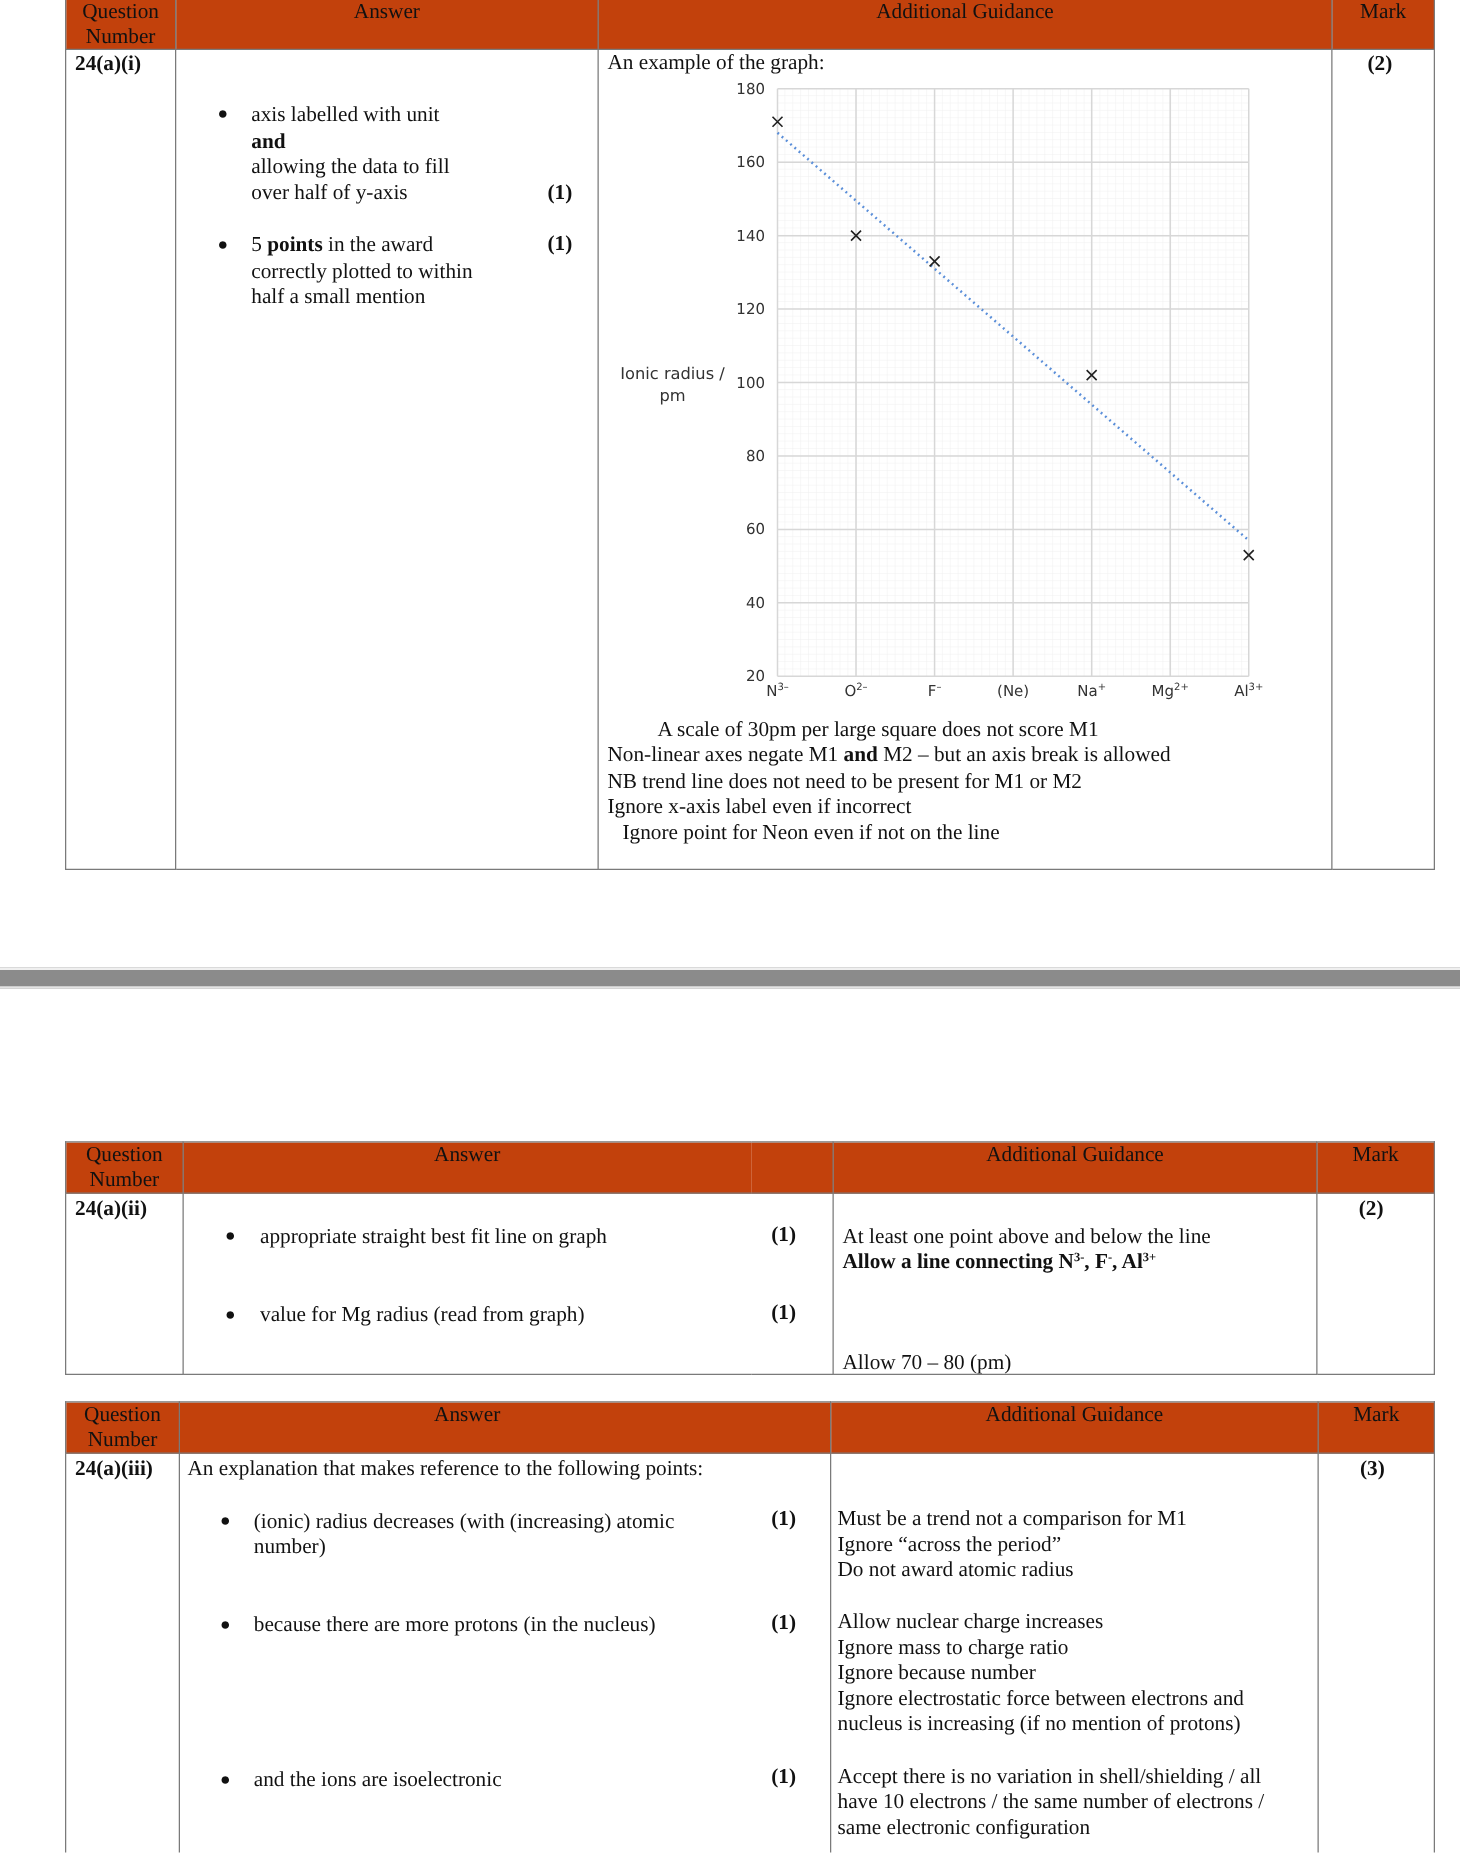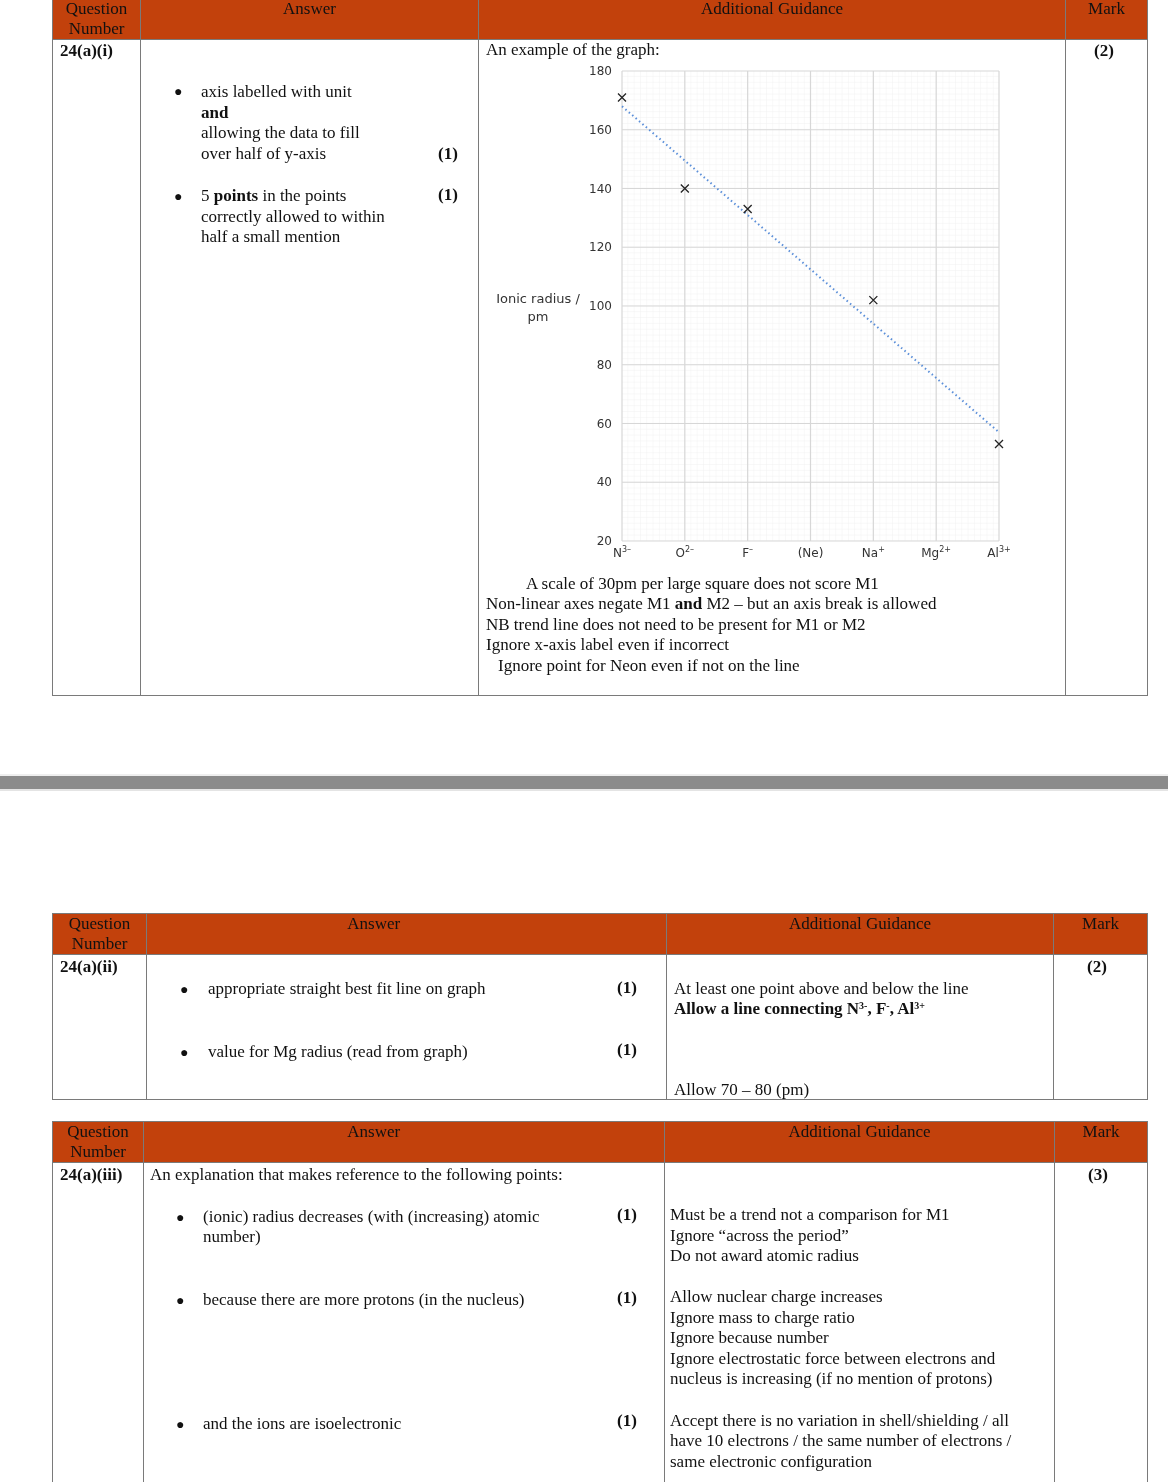--- a/index.html
+++ b/index.html
@@ -63,22 +63,22 @@
     <span class="bul" style="left:174px; top:84px;">●</span>
     <div class="line" style="left:201px; top:82px;">axis labelled with unit</div>
     <div class="line bold" style="left:201px; top:103px;">and</div>
     <div class="line" style="left:201px; top:123px;">allowing the data to fill</div>
     <div class="line" style="left:201px; top:144px;">over half of y-axis</div>
     <div class="mk" style="left:438px; top:144px;">(1)</div>
   </div>
 
   <div>
     <span class="bul" style="left:174px; top:189px;">●</span>
-    <div class="line" style="left:201px; top:186px;"><span> 5 </span><b>points</b><span> in the points</span></div>
-    <div class="line" style="left:201px; top:207px;">correctly allowed to within</div>
+    <div class="line" style="left:201px; top:186px;"><span> 5 </span><b>points</b><span> in the award</span></div>
+    <div class="line" style="left:201px; top:207px;">correctly plotted to within</div>
     <div class="line" style="left:201px; top:227px;">half a small mention</div>
     <div class="mk" style="left:438px; top:185px;">(1)</div>
   </div>
 
   <div class="line" style="left:486px; top:40px;">An example of the graph:</div>
 
   <svg class="abs" style="left:480px; top:60px;" width="560" height="510" viewBox="480 60 560 510">
     <defs>
       <pattern id="minor" x="622" y="71" width="6.3" height="5.88" patternUnits="userSpaceOnUse">
         <path d="M6.3 0 V5.88 M0 5.88 H6.3" stroke="#efefef" stroke-width="0.8" fill="none"></path>

